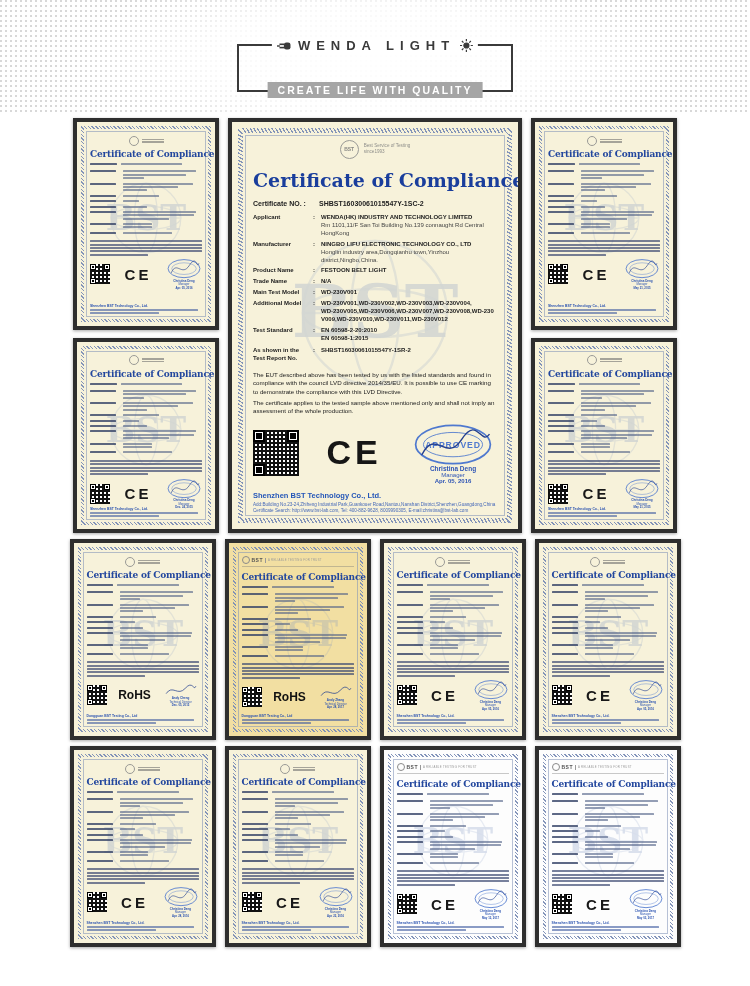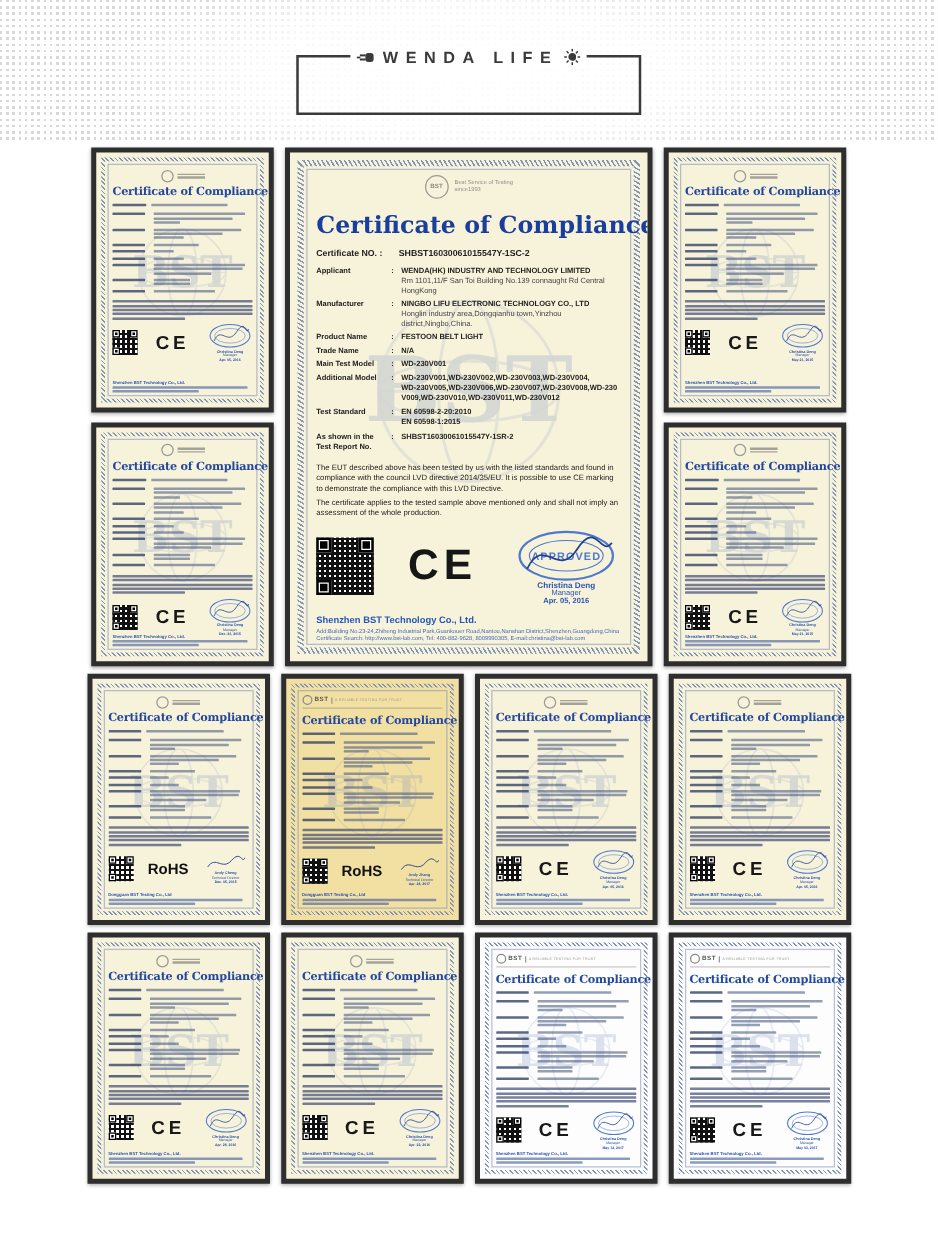--- a/index.html
+++ b/index.html
@@ -137,28 +137,29 @@
   <div class="dot-band"></div>
 
   <div class="logo-box">
     <div class="brand-row">
       <svg width="16" height="10" viewBox="0 0 16 10">
         <rect x="0" y="4.3" width="3" height="1.4" fill="#3a3a3a"></rect>
         <rect x="2.6" y="2.5" width="4.6" height="1.6" fill="#3a3a3a"></rect>
         <rect x="2.6" y="5.8" width="4.6" height="1.6" fill="#3a3a3a"></rect>
         <rect x="7" y="1.4" width="6.6" height="7.2" rx="2.4" fill="#3a3a3a"></rect>
       </svg>
-      <span class="brand-txt">WENDA LIFE</span>
+      <span class="brand-txt">WENDA LIGHT</span>
       <svg width="13" height="13" viewBox="0 0 13 13">
         <g stroke="#3a3a3a" stroke-width="1.2">
           <circle cx="6.5" cy="6.5" r="2.5" fill="#3a3a3a"></circle>
           <path d="M6.5 0v2.2M6.5 10.8V13M0 6.5h2.2M10.8 6.5H13M2 2l1.6 1.6M9.4 9.4L11 11M11 2L9.4 3.6M3.6 9.4L2 11" fill="none"></path>
         </g>
       </svg>
     </div>
+    <div class="tagline">CREATE LIFE WITH QUALITY</div>
   </div>
 
   <div class="grid">
     <div class="row12">
       <div class="col" id="colL">
           <div class="frame thumb">
     <div class="paper">
       <div class="deco"></div>
       <svg class="wm" viewBox="0 0 120 96">
         <g stroke="#7b92c0" fill="none" stroke-width="1.6" opacity=".55">

